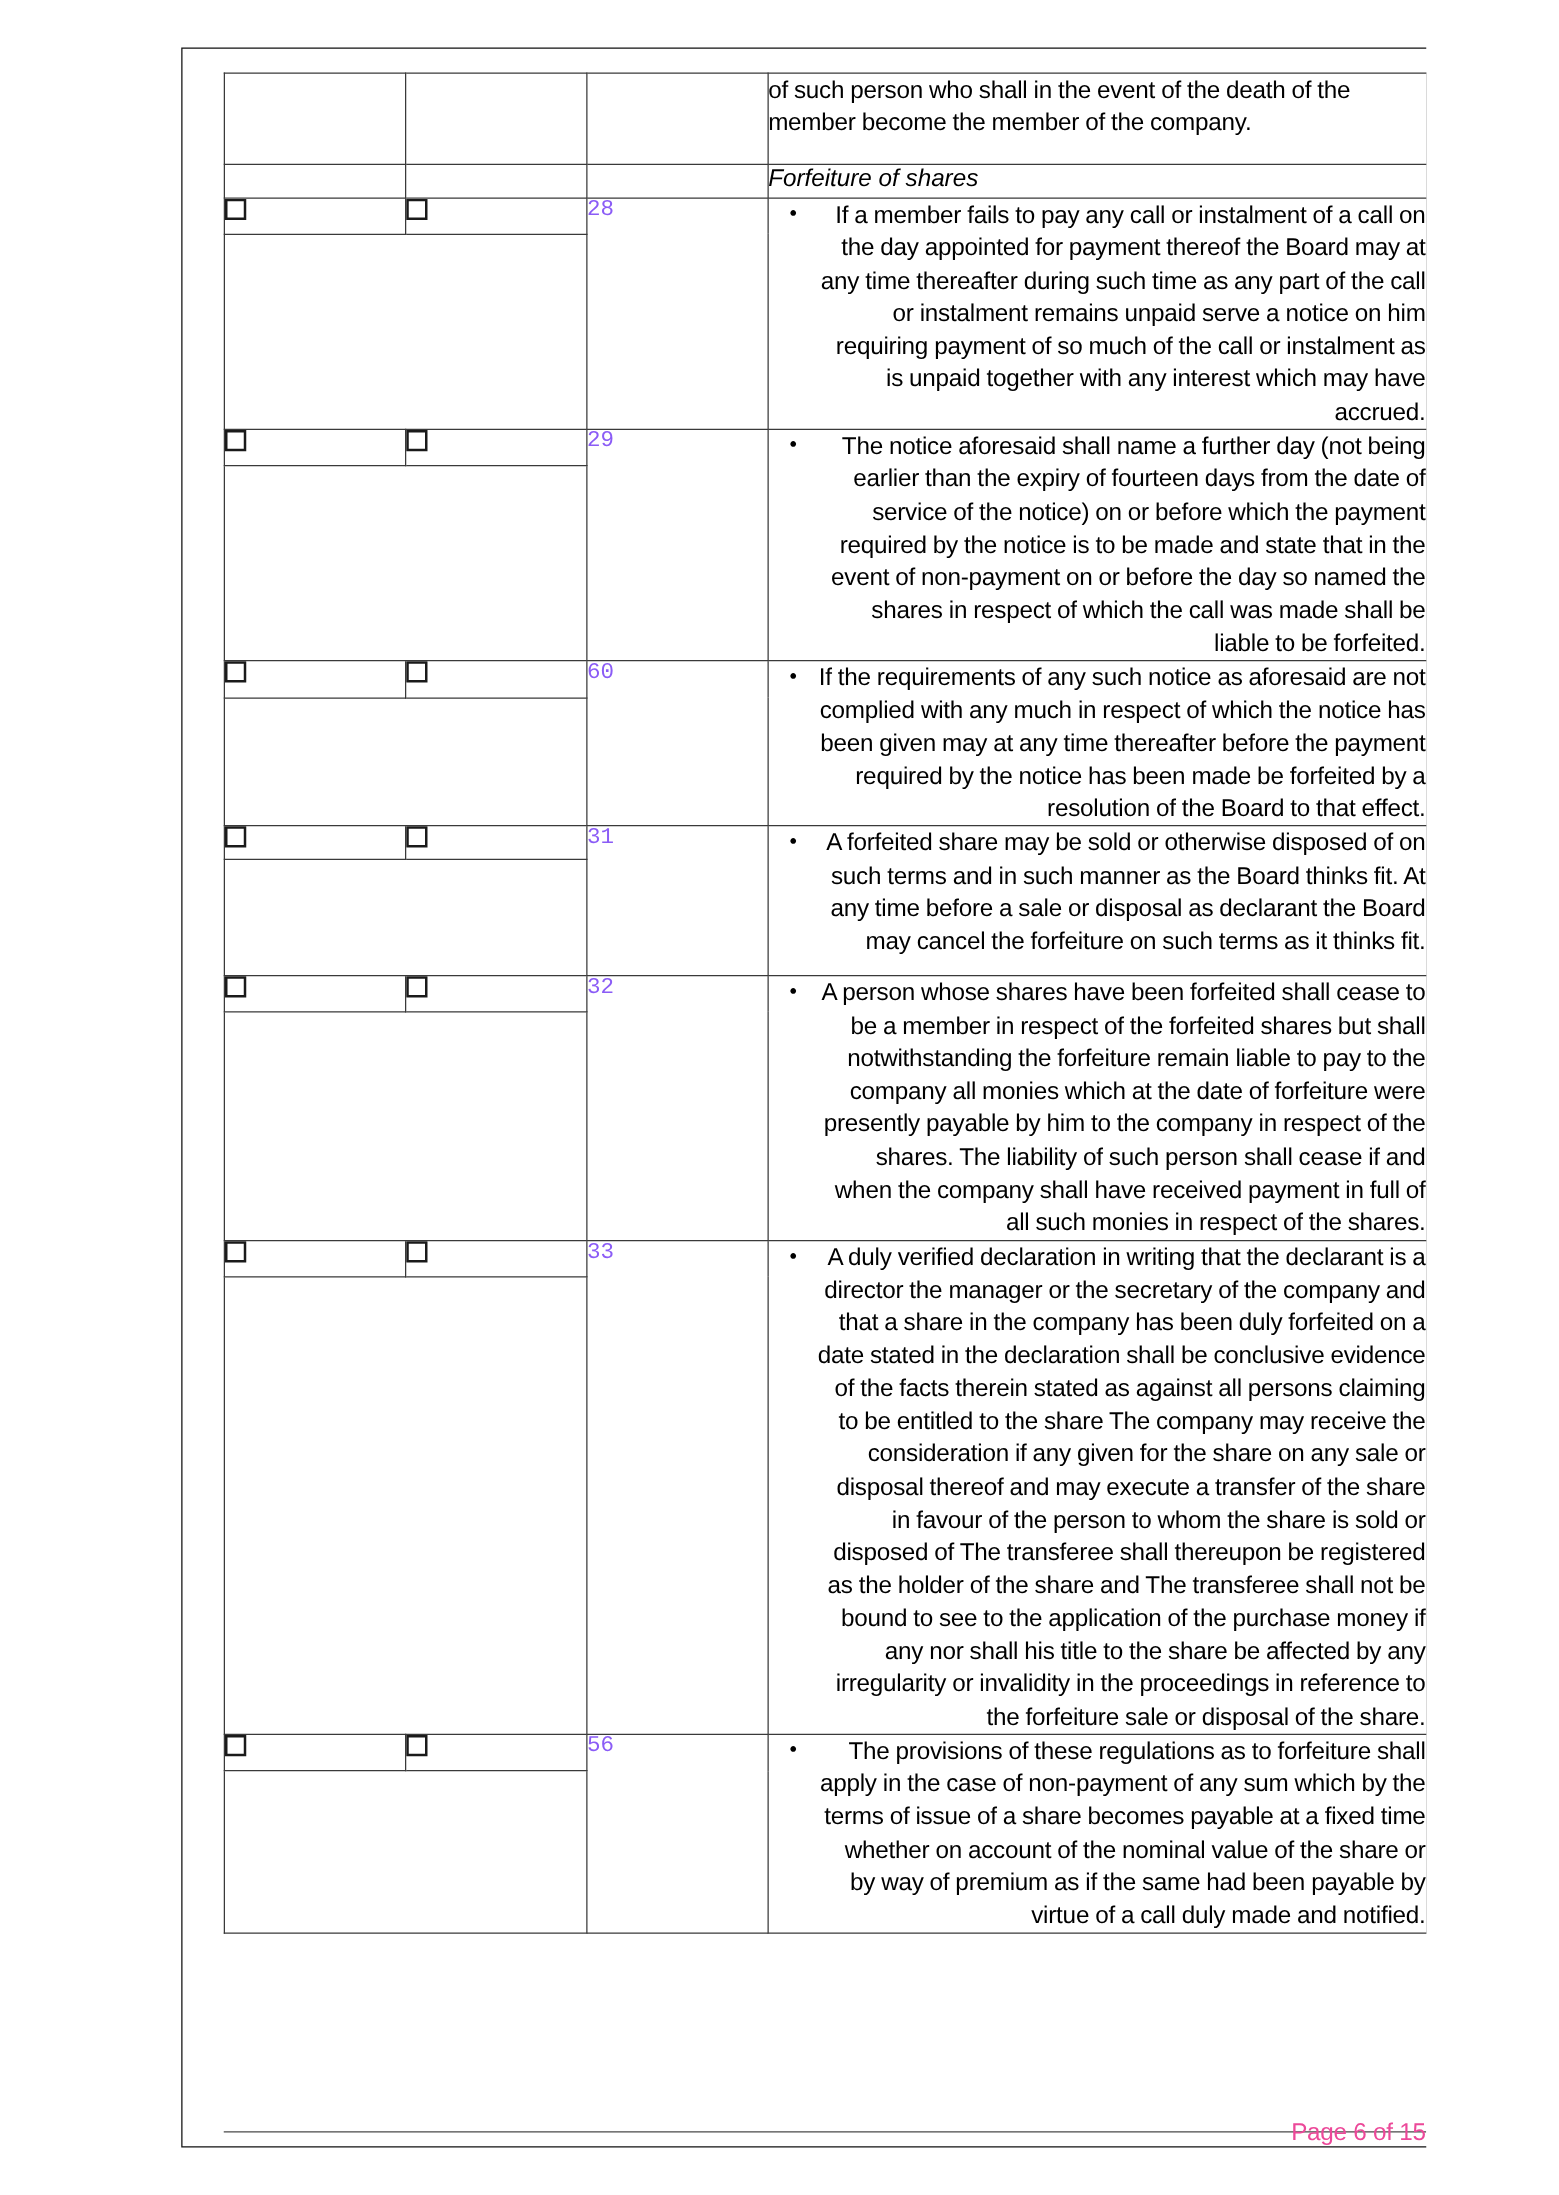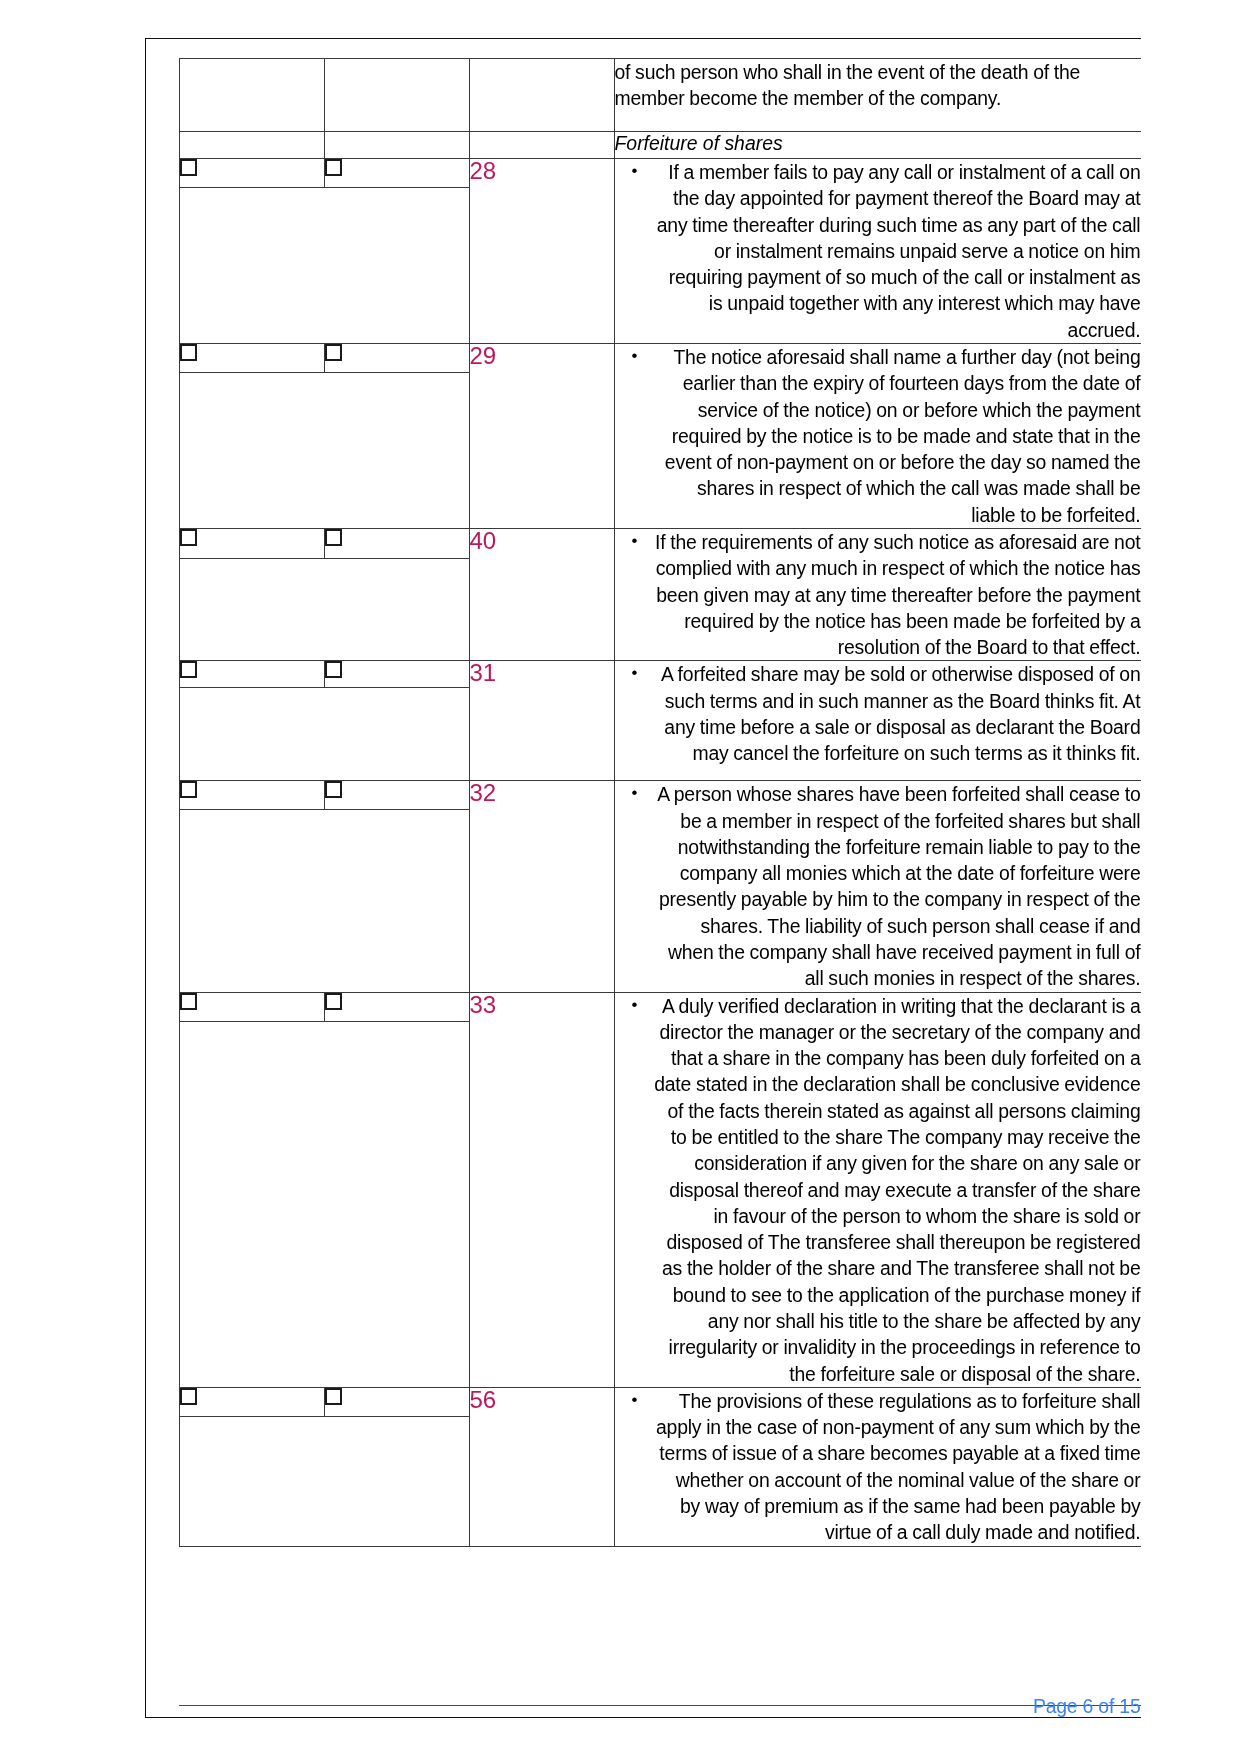--- a/index.html
+++ b/index.html
@@ -79,22 +79,23 @@
   }
 
   td.blank-cell {
     padding: 0;
   }
 
   
   td.num-cell {
     text-align: left;
     padding: 0 0 0 12px;
-    font-size: 24px;
-    color: #be185d;
+    font-size: 18px;
+    color: #8b5cf6;
+    font-family: Liberation Mono, monospace;
   }
   .num-inner {
     display: flex;
     align-items: center;
     height: 100%;
     min-height: 100%;
   }
   .num-text {
     line-height: 1;
   }
@@ -162,21 +163,21 @@
     top: 10px;
     width: 962px;
     height: 0;
     border-top: 1.5px solid #4a4a4a;
   }
   .footer-text {
     position: absolute;
     right: 0px;
     top: 0px;
     font-size: 19.4px;
-    color: #3b82f6;
+    color: #ec4899;
     background: transparent;
     letter-spacing: -0.2px;
     white-space: nowrap;
   }
 </style>
 </head>
 <body>
 
 <div class="page">
 
@@ -253,21 +254,21 @@
 
         <tr>
           <td class="chk-cell">
             <span class="checkbox"></span>
           </td>
           <td class="chk-cell">
             <span class="checkbox"></span>
           </td>
           <td class="num-cell" rowspan="2">
             <div class="num-inner">
-                <span class="num-text">40</span>
+                <span class="num-text">60</span>
               </div>
           </td>
           <td class="text-cell" rowspan="2">
             <ul class="bullets">
               <li>If the requirements of any such notice as aforesaid are not complied with any much in respect of which the notice has been given may at any time thereafter before the payment required by the notice has been made be forfeited by a resolution of the Board to that effect.</li>
             </ul>
           </td>
         </tr>
         <tr>
           <td class="blank-cell" colspan="2" style="height:92px;"></td>

